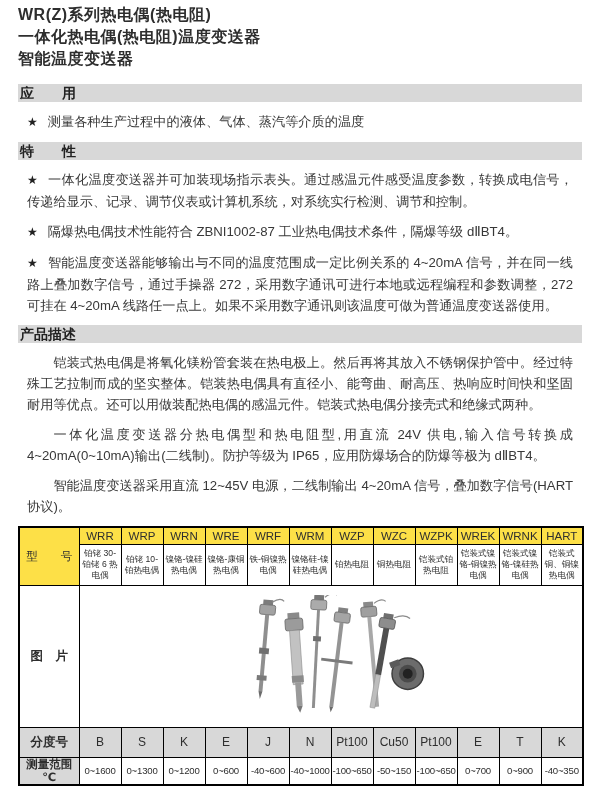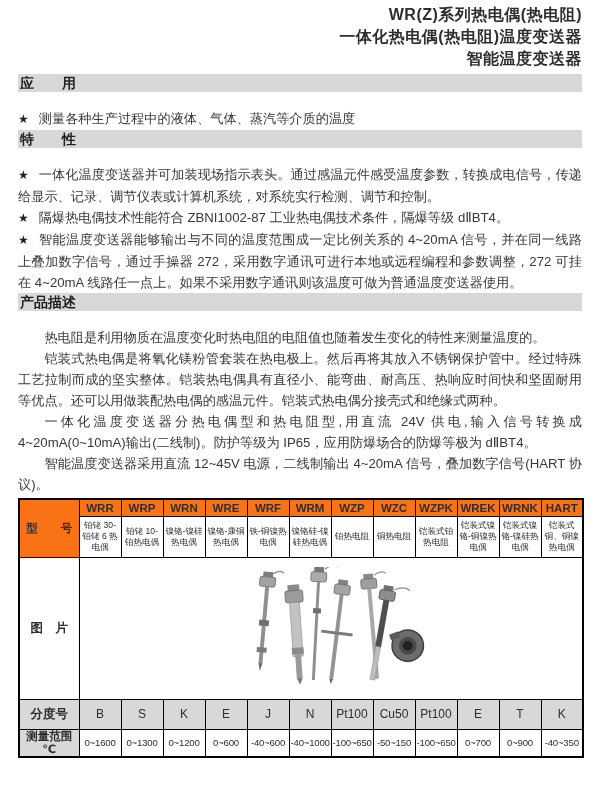--- a/index.html
+++ b/index.html
@@ -7,50 +7,50 @@
     position:relative;
     width:600px;height:803px;
     background:#ffffff;
     font-family:"Liberation Sans","DejaVu Sans",sans-serif;
     color:#333;
     box-sizing:border-box;
     padding:4px 18px 0 18px;
     overflow:hidden;
   }
   
-  .title-block{ text-align:right; margin-bottom:4px;}
+  .title-block{ text-align:left; margin-bottom:14px;}
   .title-line{ font-size:16px; font-weight:bold; line-height:22px; color:#2e2e2e; letter-spacing:.5px;}
   
   .sec-bar{
     background:#d8d8d8;
     height:18px; line-height:18px;
     font-size:14px; font-weight:bold; color:#222;
-    padding-left:2px; margin:0 0 16px 0;
+    padding-left:2px; margin:0 0 1px 0;
   }
   
   .para, .bullet{
     font-size:13.2px; line-height:21px;
-    text-align:justify; margin:0; color:#383838;
+    text-align:justify; margin:9px; color:#383838;
   }
   .bullet .star{ margin-right:10px; font-size:12px; color:#222;}
   .indent{ text-indent:2em; }
   
   table.spec{
     border-collapse:collapse; table-layout:fixed;
     width:564px; margin-top:3px;
     border:2px solid #000;
   }
   table.spec td{
     border:1px solid #000;
     text-align:center; vertical-align:middle;
     padding:0 1px; overflow:hidden;
     color:#2e2e2e; box-sizing:border-box;
   }
   td.lbl{ font-weight:bold; font-size:12.5px; background:#fff;}
-  tr.code-row td{ height:17px; background:#f97316; font-weight:bold; font-size:11.5px;}
+  tr.code-row td{ height:17px; background:#fde047; font-weight:normal; font-size:11.5px;}
   tr.desc-row td{ height:41px; font-size:8.6px; line-height:1.25; background:#fff;}
   tr.photo-row td.photo-cell{ height:142px; background:#fff;}
   tr.grad-row td{ height:30px; background:#d8d8d8; font-size:12px;text-align:center;}
   tr.grad-row td.lbl{ font-size:12.5px;}
   tr.range-row td{ height:26px; font-size:9.6px; background:#fff; letter-spacing:-.2px;}
   tr.range-row td.lbl{ background:#d8d8d8; font-size:11.5px; line-height:1.15; letter-spacing:0;}
   svg{display:block;margin:0 auto;}
 </style>
 </head>
 <body>
@@ -65,21 +65,20 @@
 
   <div class="sec-bar">应　　用</div>
   <p class="bullet"><span class="star">★</span><span>测量各种生产过程中的液体、气体、蒸汽等介质的温度</span></p>
 
   <div class="sec-bar">特　　性</div>
   <p class="bullet"><span class="star">★</span><span>一体化温度变送器并可加装现场指示表头。通过感温元件感受温度参数，转换成电信号，传递给显示、记录、调节仪表或计算机系统，对系统实行检测、调节和控制。</span></p>
   <p class="bullet"><span class="star">★</span><span>隔爆热电偶技术性能符合 ZBNI1002-87 工业热电偶技术条件，隔爆等级 dⅡBT4。</span></p>
   <p class="bullet"><span class="star">★</span><span>智能温度变送器能够输出与不同的温度范围成一定比例关系的 4~20mA 信号，并在同一线路上叠加数字信号，通过手操器 272，采用数字通讯可进行本地或远程编程和参数调整，272 可挂在 4~20mA 线路任一点上。如果不采用数字通讯则该温度可做为普通温度变送器使用。</span></p>
 
   <div class="sec-bar">产品描述</div>
-  <p class="para indent">热电阻是利用物质在温度变化时热电阻的电阻值也随着发生变化的特性来测量温度的。</p>
   <p class="para indent">铠装式热电偶是将氧化镁粉管套装在热电极上。然后再将其放入不锈钢保护管中。经过特殊工艺拉制而成的坚实整体。铠装热电偶具有直径小、能弯曲、耐高压、热响应时间快和坚固耐用等优点。还可以用做装配热电偶的感温元件。铠装式热电偶分接壳式和绝缘式两种。</p>
   <p class="para indent">一体化温度变送器分热电偶型和热电阻型,用直流 24V 供电,输入信号转换成 4~20mA(0~10mA)输出(二线制)。防护等级为 IP65，应用防爆场合的防爆等极为 dⅡBT4。</p>
   <p class="para indent">智能温度变送器采用直流 12~45V 电源，二线制输出 4~20mA 信号，叠加数字信号(HART 协议)。</p>
 
 
   <table class="spec">
     <colgroup>
       <col style="width:60px">
       <col style="width:42px">
         <col style="width:42px">

